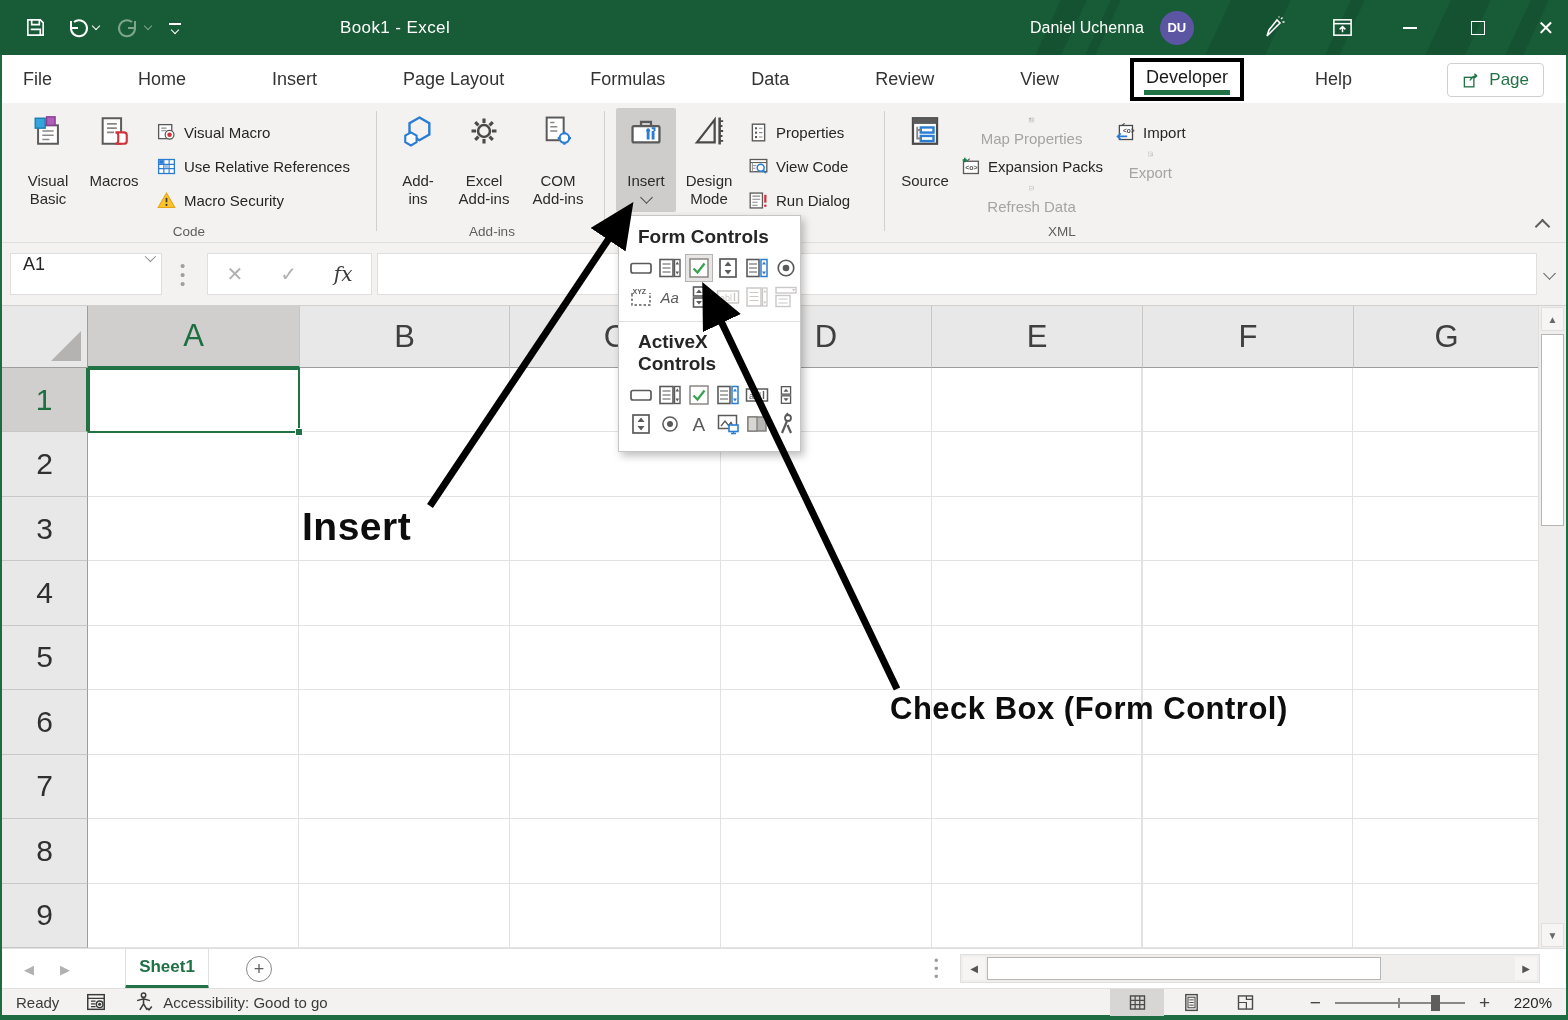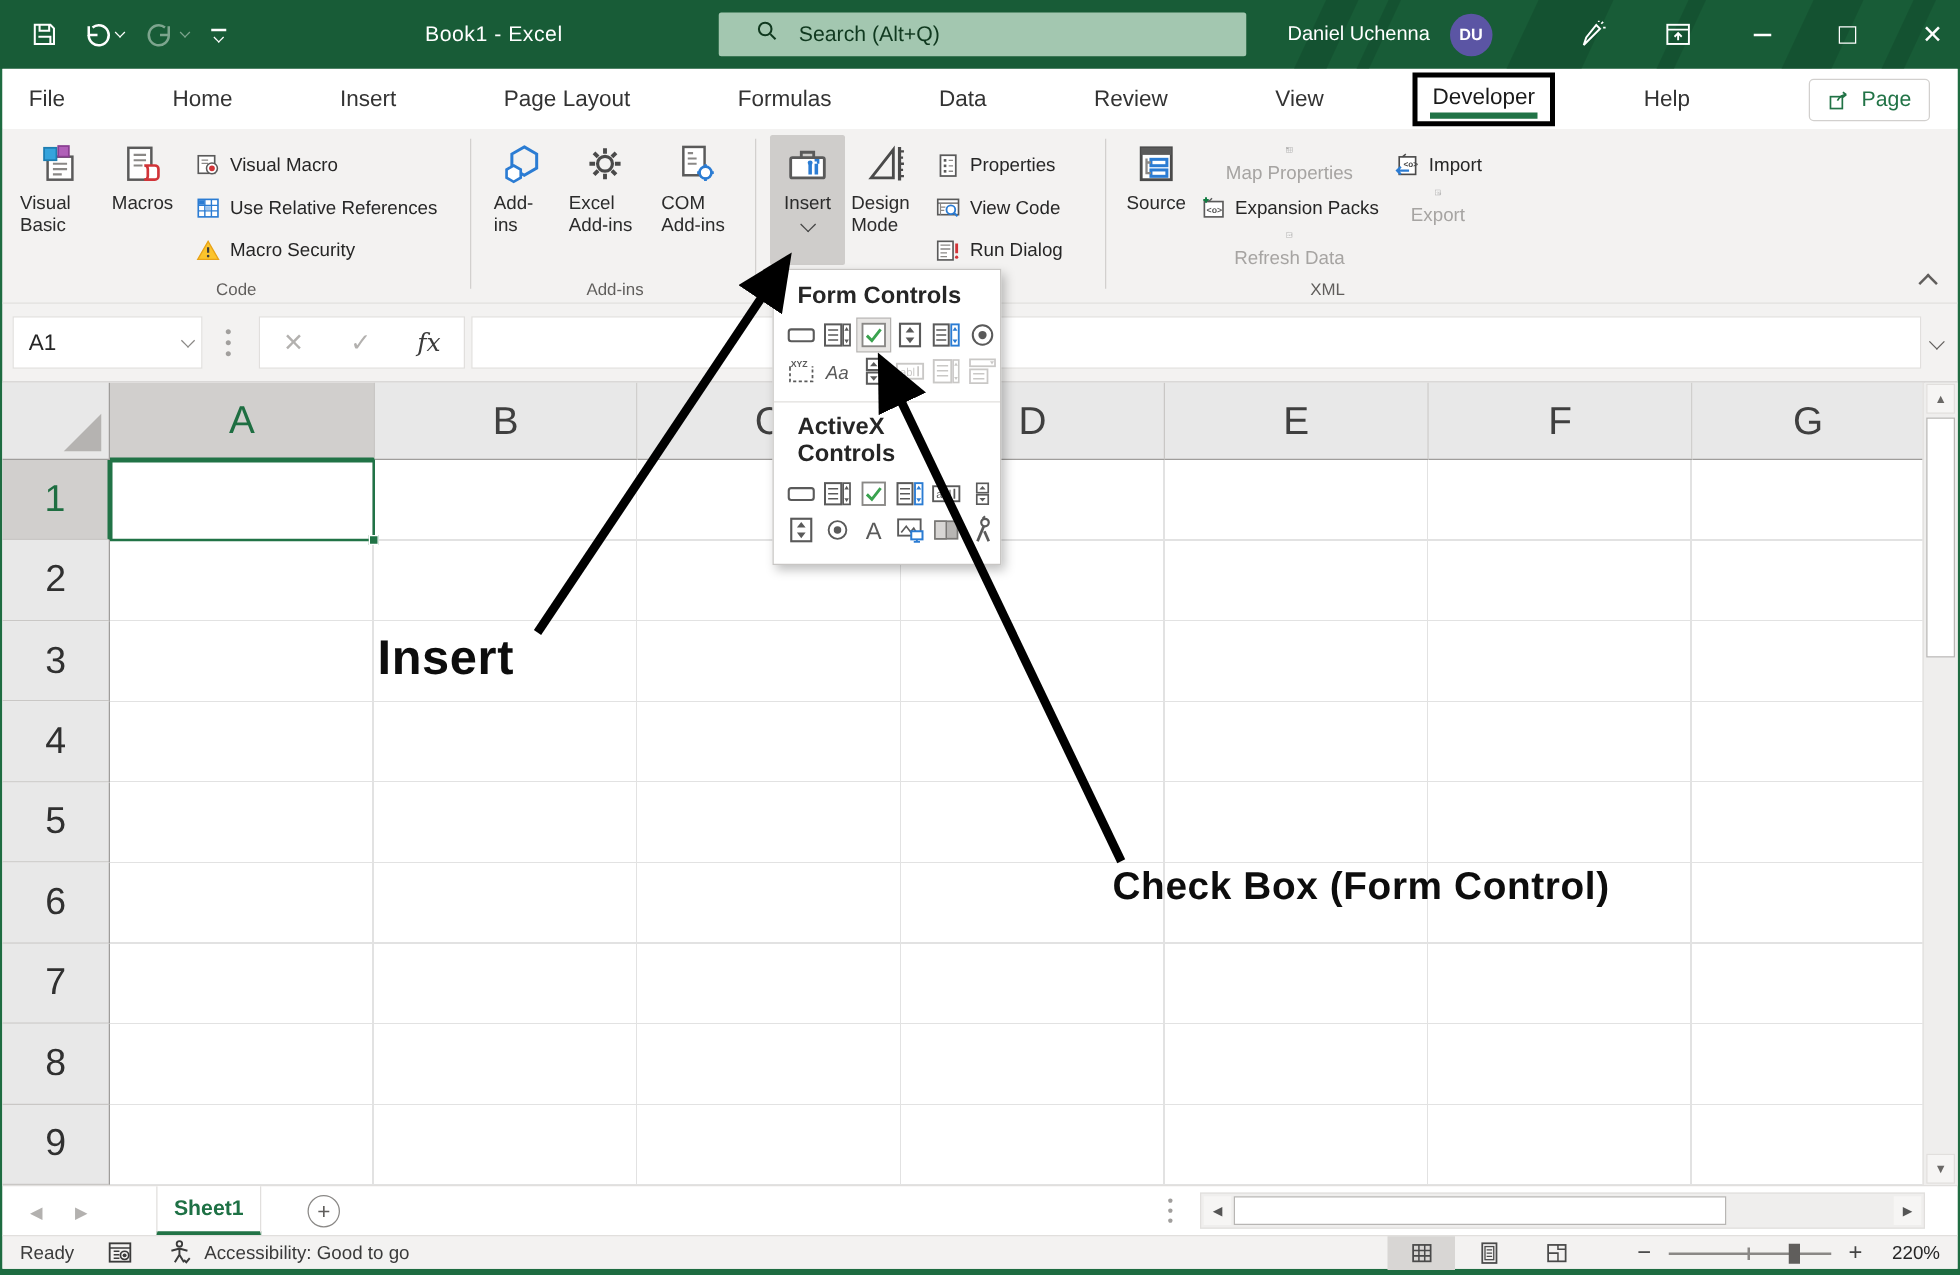--- a/index.html
+++ b/index.html
@@ -35,33 +35,33 @@
                display:flex; align-items:center; gap:8px; padding:0 14px; color:#217346; font-size:17px; }
 
   
   .ribbon { position:absolute; left:0; top:103px; width:1564px; height:140px; background:#f3f2f1; border-bottom:1px solid #e1dfdd; z-index:10; }
   .rdiv { position:absolute; top:8px; height:120px; width:1px; background:#d2d0ce; }
   .rgroup { position:absolute; top:0; height:140px; }
   .glabel { position:absolute; bottom:4px; left:0; right:0; text-align:center; font-size:13.5px; color:#605e5c; }
   .bigbtns { display:flex; align-items:flex-start; gap:2px; padding-top:5px; }
   .bigbtn { width:64px; min-height:104px; display:flex; flex-direction:column; align-items:center; padding-top:4px; border-radius:2px; }
   .bigbtn .bicon { height:38px; display:flex; align-items:center; }
-  .bigbtn .blabel { font-size:15px; color:#2b2b2b; line-height:18px; margin-top:4px; }
+  .bigbtn .blabel { font-size:15px; color:#2b2b2b; text-align:center; line-height:18px; margin-top:22px; }
   .bigbtn.hl { background:#cfcdcb; }
   .chev { width:9px; height:9px; border-right:1.8px solid #444; border-bottom:1.8px solid #444; transform:rotate(45deg); margin-top:3px; }
   .smallcol { display:flex; flex-direction:column; gap:4px; padding-top:9px; }
   .smallbtn { display:flex; align-items:center; gap:7px; height:30px; font-size:15px; color:#262626; white-space:nowrap; }
   .smallbtn.dis { color:#a6a4a2;flex-direction:column; }
   .smallbtn.dis svg { opacity:.45; }
   .collapse-chev { position:absolute; right:18px; bottom:10px; width:11px; height:11px; border-left:2px solid #605e5c; border-top:2px solid #605e5c; transform:rotate(45deg); }
 
   
   .fbar { position:absolute; left:0; top:243px; width:1564px; height:63px; background:#f3f2f1; border-bottom:1px solid #d2d0ce; z-index:5; }
   .namebox { position:absolute; left:8px; top:10px; width:152px; height:42px; background:#fff; border:1px solid #e1dfdd;
-             display:flex; align-items:center; font-size:18px; color:#262626; padding-left:12px; }
+             display:flex; font-size:18px; color:#262626; padding-left:12px; }
   .namebox .dd { margin-left:auto; margin-right:8px; width:8px; height:8px; border-right:1.6px solid #8a8886; border-bottom:1.6px solid #8a8886; transform:rotate(45deg) translateY(-2px); }
   .fdots { position:absolute; left:178px; top:18px; color:#a19f9d; font-size:15px; letter-spacing:0; line-height:9px; text-align:center; }
   .fbtns { position:absolute; left:205px; top:10px; width:165px; height:42px; background:#fff; border:1px solid #e1dfdd;
            display:flex; align-items:center; justify-content:space-around; }
   .fx { font-family:"DejaVu Serif", serif; font-style:italic; font-size:20px; color:#3b3b3b; }
   .gray-g { color:#b3b1af; font-size:20px; }
   .finput { position:absolute; left:375px; top:10px; width:1160px; height:42px; background:#fff; border:1px solid #e1dfdd; }
   .fexp { position:absolute; right:12px; top:26px; width:9px; height:9px; border-right:1.8px solid #605e5c; border-bottom:1.8px solid #605e5c; transform:rotate(45deg); }
 
   
@@ -408,26 +408,20 @@
             <use href="#s-undo"></use>
           </svg>
           <span class="chev" style="border-color:#7da58e;width:6px;height:6px;margin-top:-4px"></span>
         </span>
       <span class="icn" style="color:#fff;font-size:11px;display:flex;flex-direction:column;align-items:center;line-height:5px">
           <span style="width:12px;border-top:2px solid #fff"></span>
           <span class="chev" style="border-color:#fff;width:6px;height:6px;margin-top:2px"></span>
         </span>
     </div>
     <div class="tb-title">Book1 - Excel</div>
-    <div class="searchbox">
-      <span style="color:#10391f;margin-left:-6px"><svg width="22" height="22">
-            <use href="#s-search"></use>
-          </svg></span>
-      <span>Search (Alt+Q)</span>
-    </div>
     <div class="tb-user">
       <span>Daniel Uchenna</span>
       <span class="avatar" style="background:#5b55a4">DU</span>
     </div>
     <div class="tb-btns">
       <span class="winbtn">
           <svg width="24" height="24" style="color:#fff">
             <use href="#s-pen"></use>
           </svg>
         </span>

